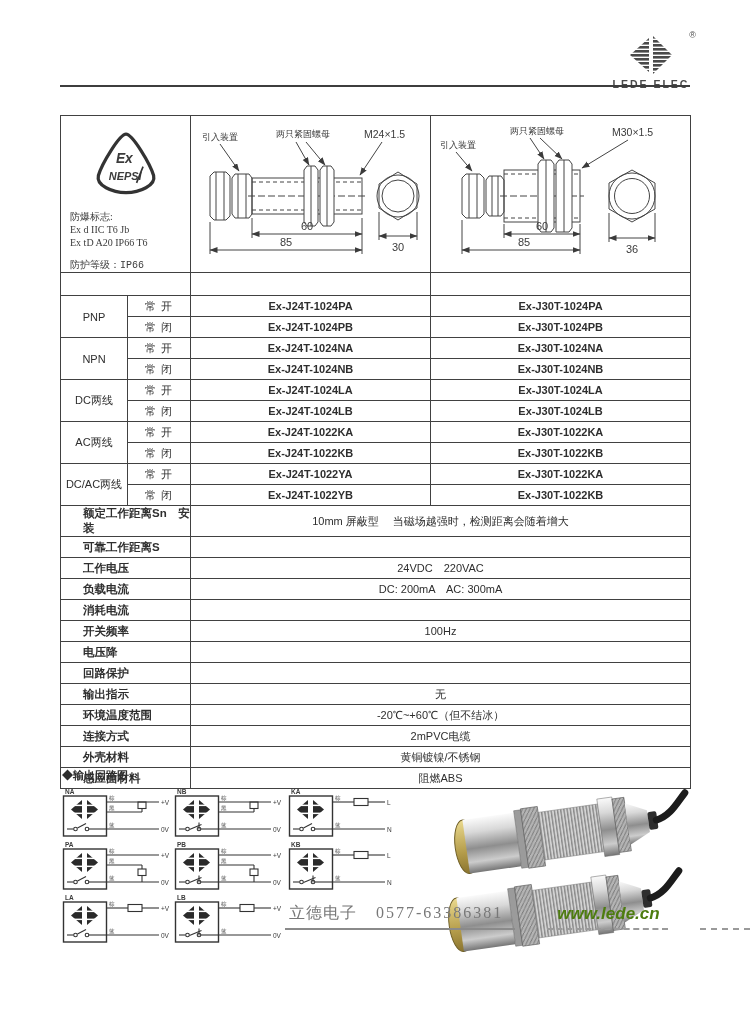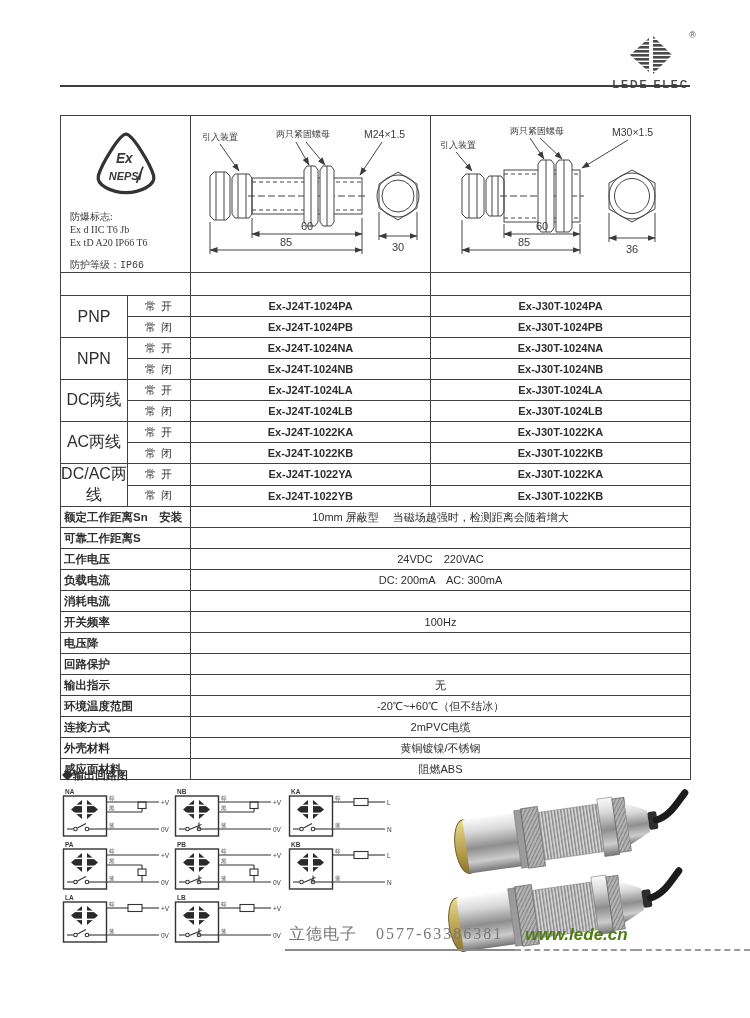--- a/index.html
+++ b/index.html
@@ -17,42 +17,42 @@
 
   
   .spec-table{position:absolute;left:60px;top:115px;width:630px;border-collapse:collapse;table-layout:fixed;}
   .spec-table td{border:1px solid #414141;padding:0;font-size:11px;color:#2e2e2e;
     text-align:center;vertical-align:middle;overflow:hidden;}
   tr.r-draw td{height:145px;vertical-align:top;}
   tr.r-empty td{height:22px;}
   #models-body tr{height:21px;}
   #specs-body tr{height:21px;}
   td.m24,td.m30{font-weight:700;}
-  td.cat{font-size:16px;}
+  td.cat{font-size:11px;}
   td.contact{letter-spacing:1px;}
-  td.spec-label{text-align:left;padding-left:3px;font-weight:700;font-size:11.5px;margin-top:7px;}
+  td.spec-label{text-align:left;padding-left:22px;font-weight:700;font-size:11.5px;margin-top:7px;}
   td.spec-value{font-weight:400;}
 
   .cert-cell .cert-text{font-family:"Liberation Serif",serif;font-size:10px;line-height:1.3;
     text-align:left;padding:4px 0 0 9px;color:#3b3b3b;}
   .cert-cell .ip{margin-top:10px;font-family:Liberation Mono, monospace;}
   .cert-mark{margin:10px auto 2px auto;display:block;}
 
   .page svg text{font-family:"Liberation Sans",sans-serif;fill:#3b3b3b;}
 
   
   .circ-title{position:absolute;left:62px;top:768px;font-size:11px;font-weight:700;color:#2e2e2e;}
   #circuit-grid{position:absolute;left:62px;top:787px;width:345px;height:160px;}
   .circ{position:absolute;width:112px;height:52px;}
 
   
   .photo{position:absolute;left:440px;top:778px;width:255px;height:175px;}
 
   
-  .footer{position:absolute;left:285px;top:924px;right:0;display:flex;align-items:flex-end;z-index:5;}
+  .footer{position:absolute;left:285px;top:903px;right:0;display:flex;align-items:flex-end;z-index:5;gap:32px;}
   .f-main{font-family:"Liberation Serif",serif;font-size:16px;color:#787878;
     border-bottom:2px solid #8a8a8a;padding:0 12px 4px 4px;letter-spacing:1px;white-space:nowrap;}
   .f-main .phone{margin-left:14px;letter-spacing:2px;}
   .f-site{font-size:17px;font-weight:700;font-style:italic;color:#4d7c0f;
     border-bottom:2px dashed #9a9a9a;padding:0 8px 4px 10px;white-space:nowrap;}
   .f-fill{flex:1;border-bottom:2px dashed #9a9a9a;}
 </style>
 </head>
 <body>
 

